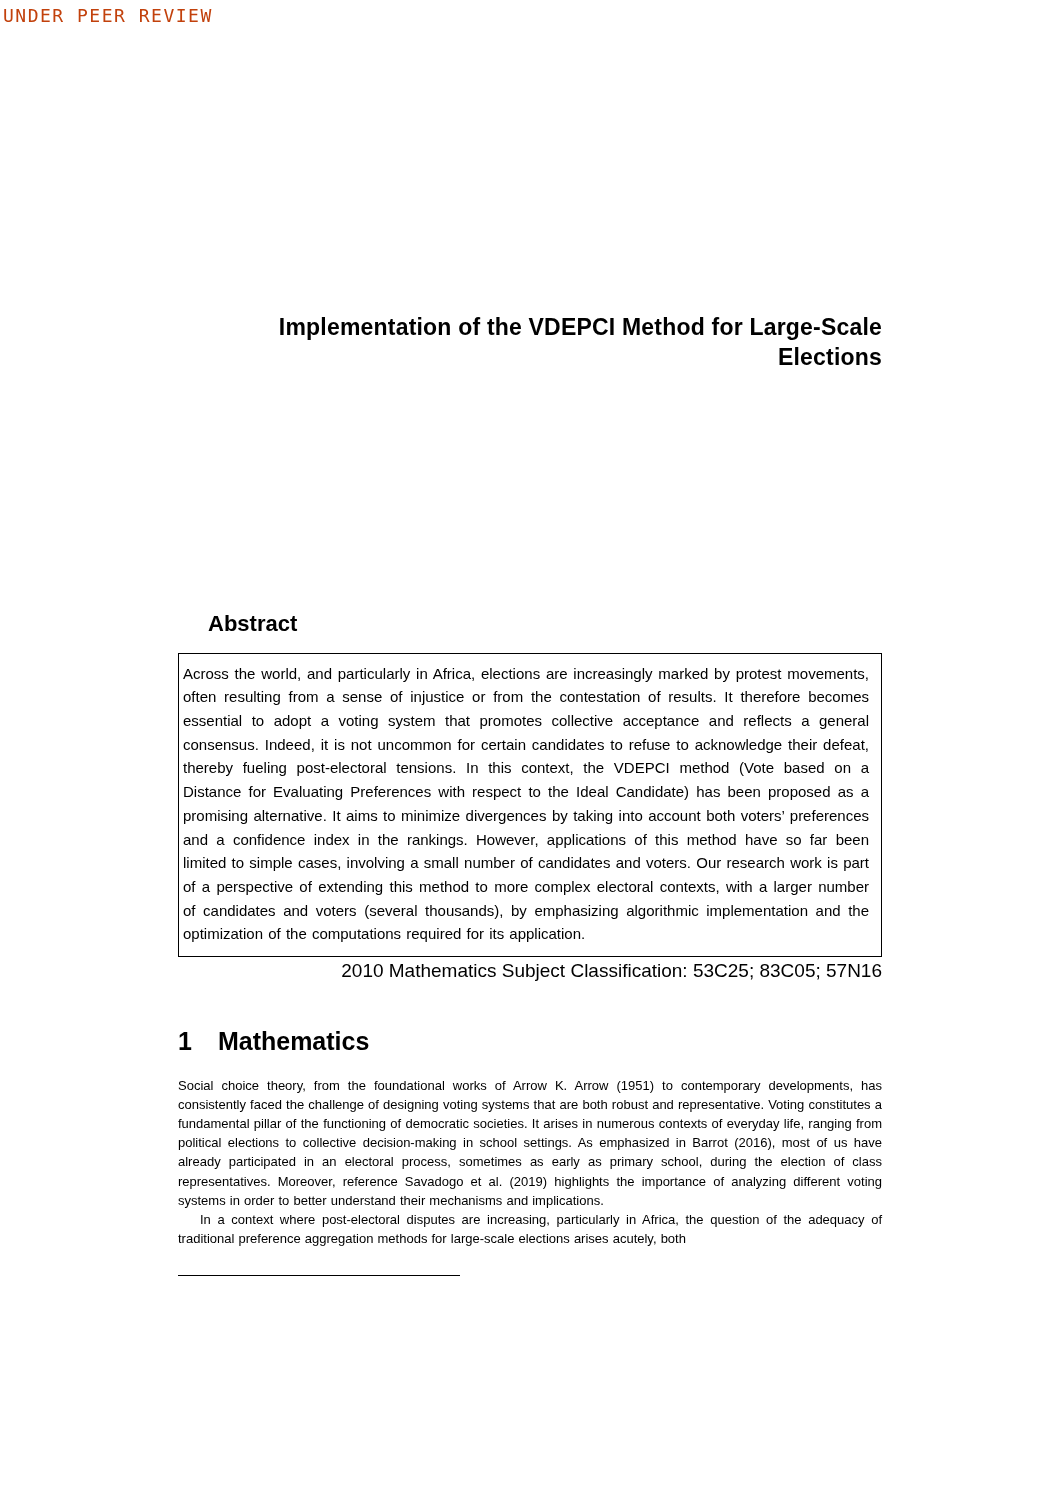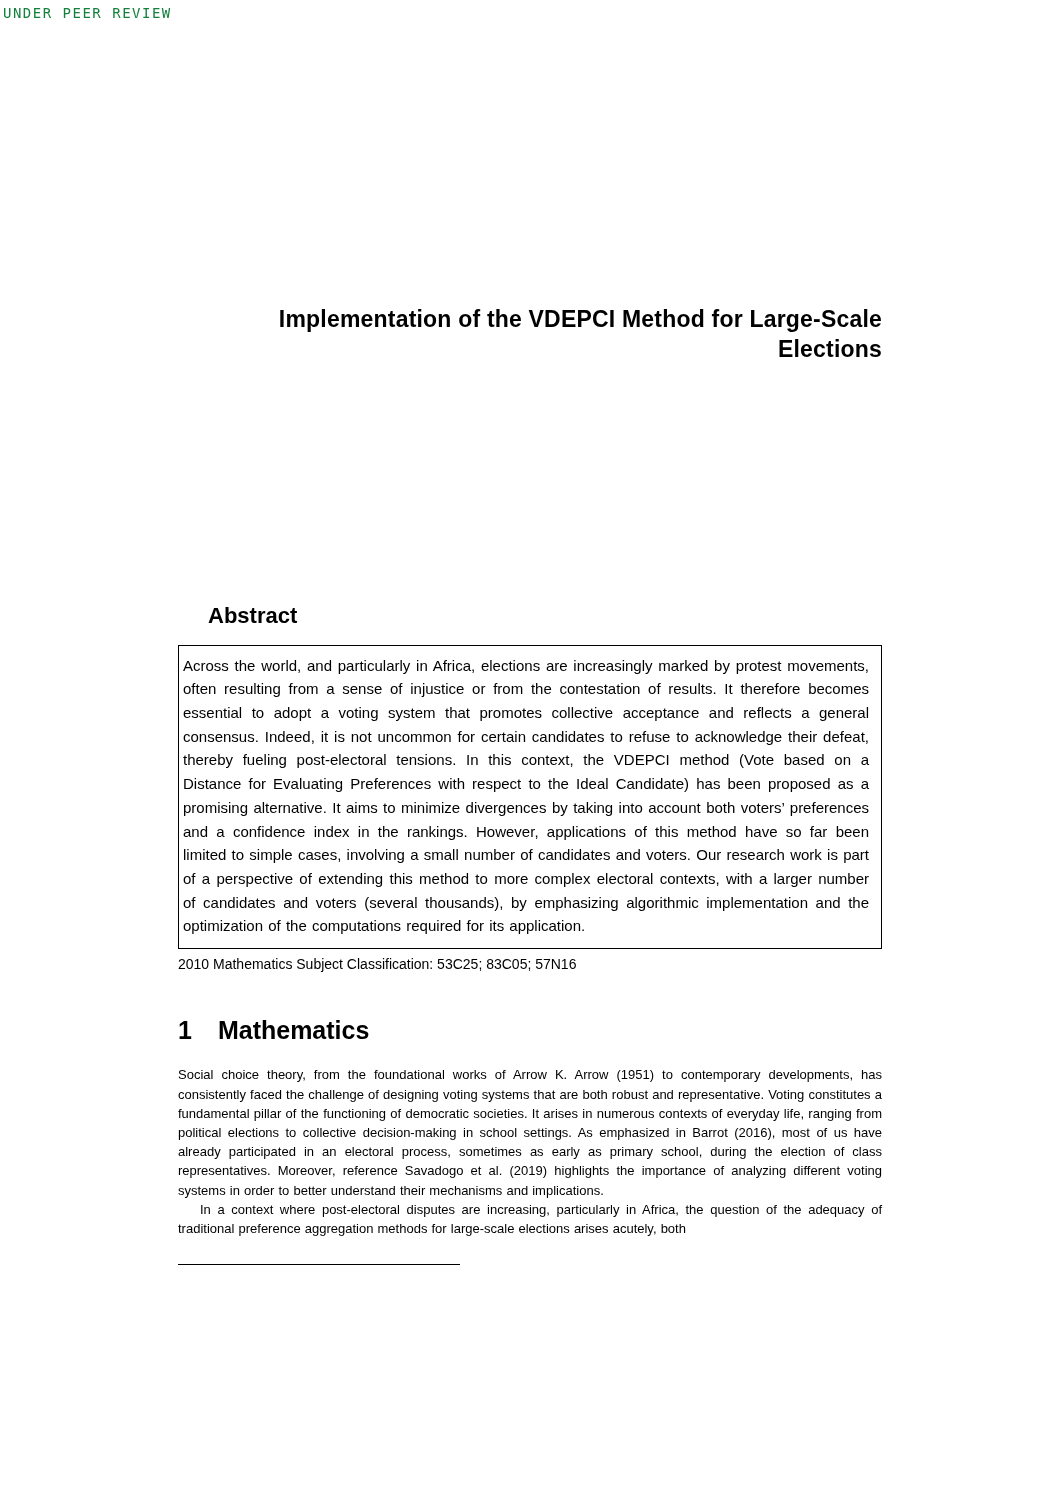--- a/index.html
+++ b/index.html
@@ -12,28 +12,28 @@
     position: relative;
     font-family: "Liberation Sans", sans-serif;
     color: #000000;
     overflow: hidden;
   }
   .banner {
     position: absolute;
     top: 5px;
     left: 3px;
     font-family: "DejaVu Sans Mono", "Liberation Mono", monospace;
-    font-size: 14px;
+    font-size: 18px;
     letter-spacing: 1.5px;
-    color: #15803d;
+    color: #c2410c;
   }
   .content {
     position: absolute;
     left: 178px;
-    top: 8px;
+    top: 16px;
     width: 704px;
   }
   .paper-title {
     margin-top: 296px;
     text-align: right;
     font-size: 23px;
     font-weight: bold;
     line-height: 1.32;
     letter-spacing: 0.2px;
   }
@@ -52,23 +52,23 @@
     text-align: justify;
     word-spacing: 1px;
   }
   .keywords-line {
     margin-top: 9px;
     font-size: 15px;
     font-style: italic;
     line-height: 1.45;
   }
   .classification-line {
-    margin-top: 5px;
-    font-size: 14px;
+    font-size: 19px;
     line-height: 1.45;
+    text-align: right;
   }
   .section-heading {
     margin-top: 42px;
     font-size: 25px;
     font-weight: bold;
   }
   .section-heading .section-number {
     display: inline-block;
     margin-right: 26px;
   }

